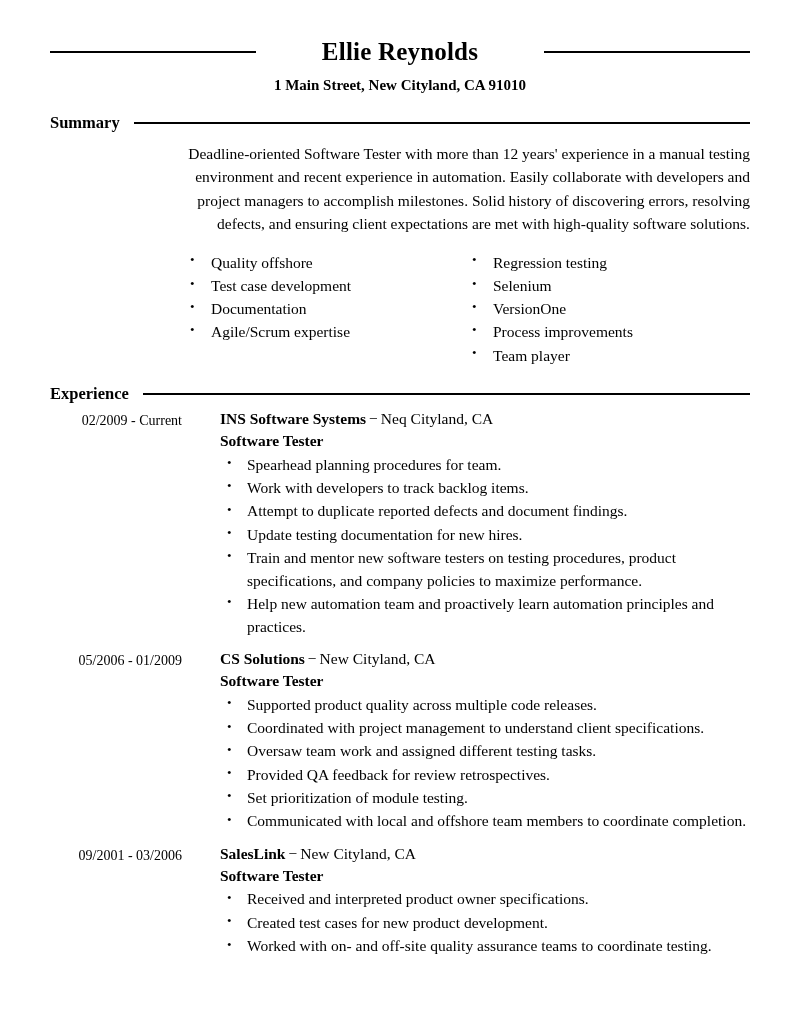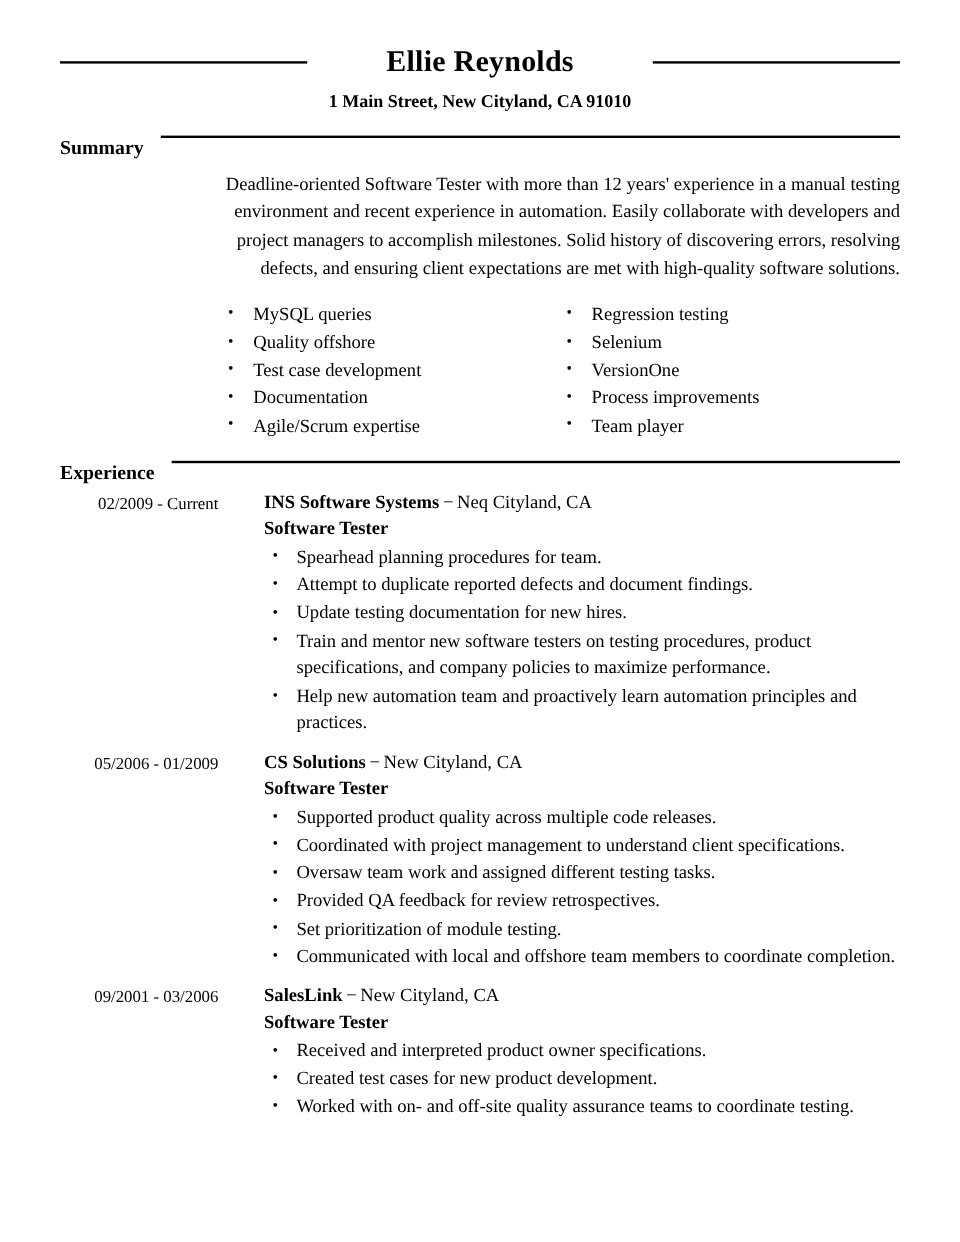--- a/index.html
+++ b/index.html
@@ -53,20 +53,21 @@
     font-weight: bold;
     line-height: 1.45;
   }
 
   
   .section {
     margin-top: 16px;
   }
   .section-head {
     display: flex;
+    align-items: center;
   }
   .section-title {
     flex: 0 0 auto;
     font-size: 16.5px;
     font-weight: bold;
     white-space: nowrap;
   }
   .section-rule {
     flex: 1 1 auto;
     height: 0;
@@ -180,21 +181,20 @@
       <div class="section-title">Summary</div>
       <div class="section-rule"></div>
     </div>
     <div class="summary-body">Deadline-oriented Software Tester with more than 12 years' experience in a manual testing environment and recent experience in automation. Easily collaborate with developers and project managers to accomplish milestones. Solid history of discovering errors, resolving defects, and ensuring client expectations are met with high-quality software solutions.</div>
   </div>
 
   <div class="section">
     <div class="highlights-body">
       <div class="hl-col col-left">
         <ul class="bullets">
-          <li>MySQL queries</li>
           <li>Quality offshore</li>
           <li>Test case development</li>
           <li>Documentation</li>
           <li>Agile/Scrum expertise</li>
         </ul>
       </div>
       <div class="hl-col col-right">
         <ul class="bullets">
           <li>Regression testing</li>
           <li>Selenium</li>
@@ -215,20 +215,21 @@
 
       <div class="job">
         <div class="job-dates">02/2009 - Current</div>
         <div class="job-body">
           <div class="job-headline">
             <span class="job-company">INS Software Systems</span><span class="job-sep">−</span><span class="job-location">Neq Cityland, CA</span>
           </div>
           <div class="job-title">Software Tester</div>
           <ul class="bullets">
             <li>Spearhead planning procedures for team.</li>
+            <li>Work with developers to track backlog items.</li>
             <li>Attempt to duplicate reported defects and document findings.</li>
             <li>Update testing documentation for new hires.</li>
             <li>Train and mentor new software testers on testing procedures, product specifications, and company policies to maximize performance.</li>
             <li>Help new automation team and proactively learn automation principles and practices.</li>
           </ul>
         </div>
       </div>
 
       <div class="job">
         <div class="job-dates">05/2006 - 01/2009</div>

